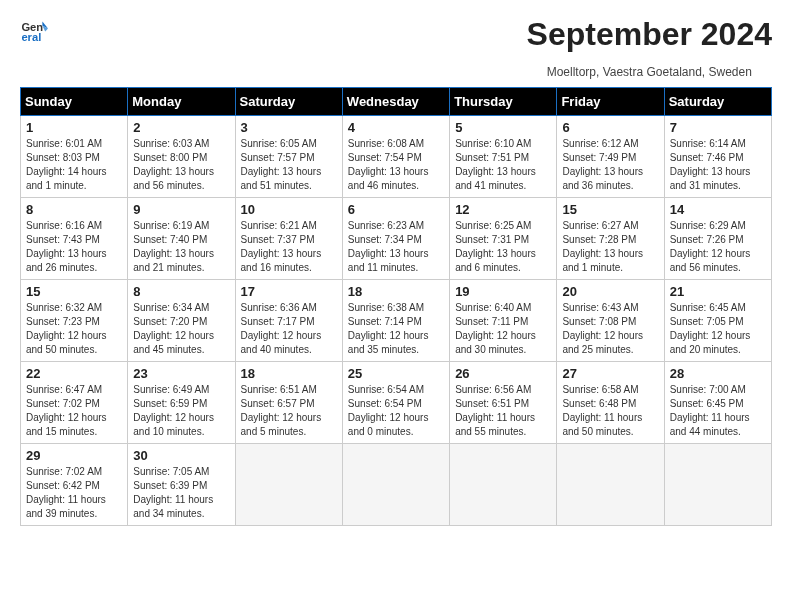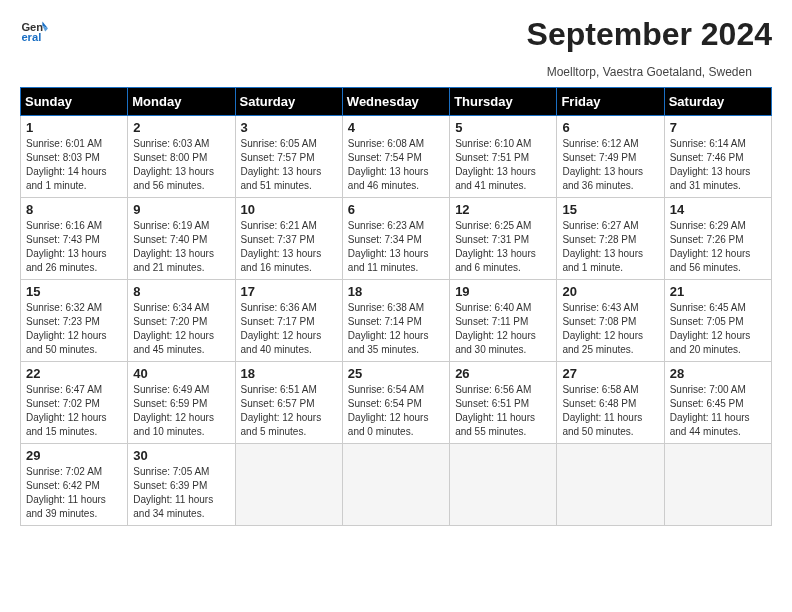--- a/index.html
+++ b/index.html
@@ -195,21 +195,21 @@
           <span class="day-num">21</span>
           <div class="cell-text">Sunrise: 6:45 AM<br>Sunset: 7:05 PM<br>Daylight: 12 hours<br>and 20 minutes.</div>
         </td>
       </tr>
       <tr>
         <td>
           <span class="day-num">22</span>
           <div class="cell-text">Sunrise: 6:47 AM<br>Sunset: 7:02 PM<br>Daylight: 12 hours<br>and 15 minutes.</div>
         </td>
         <td>
-          <span class="day-num">40</span>
+          <span class="day-num">23</span>
           <div class="cell-text">Sunrise: 6:49 AM<br>Sunset: 6:59 PM<br>Daylight: 12 hours<br>and 10 minutes.</div>
         </td>
         <td>
           <span class="day-num">18</span>
           <div class="cell-text">Sunrise: 6:51 AM<br>Sunset: 6:57 PM<br>Daylight: 12 hours<br>and 5 minutes.</div>
         </td>
         <td>
           <span class="day-num">25</span>
           <div class="cell-text">Sunrise: 6:54 AM<br>Sunset: 6:54 PM<br>Daylight: 12 hours<br>and 0 minutes.</div>
         </td>

